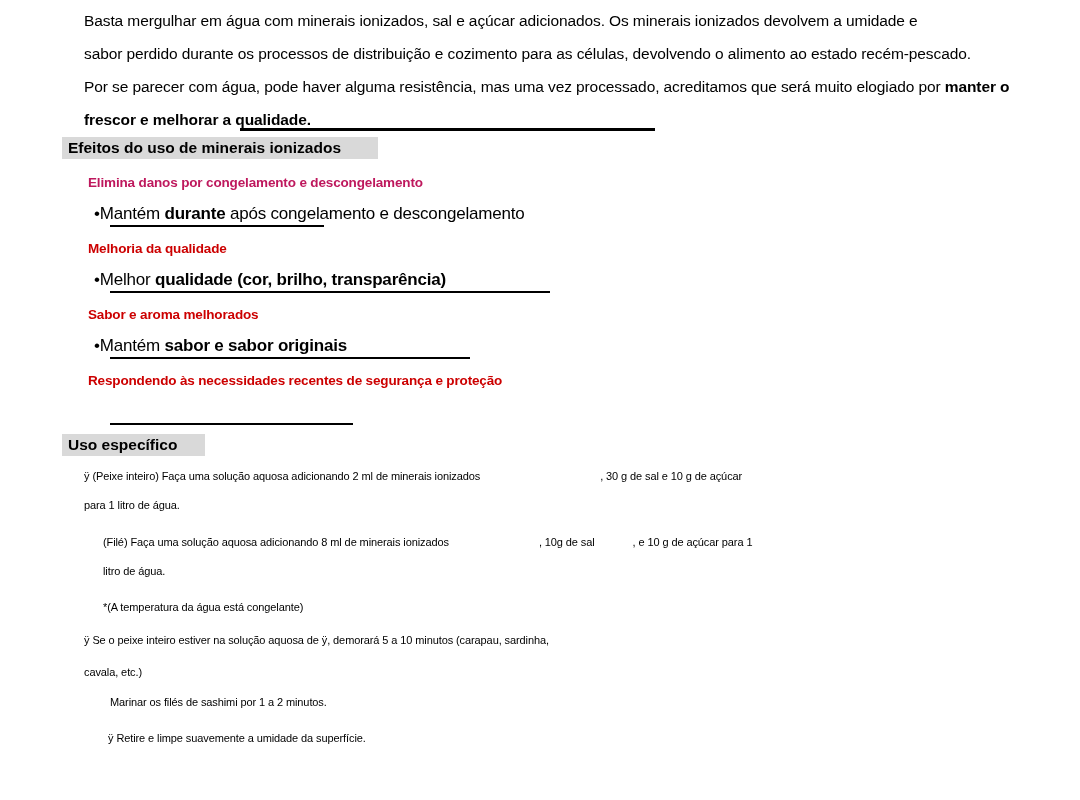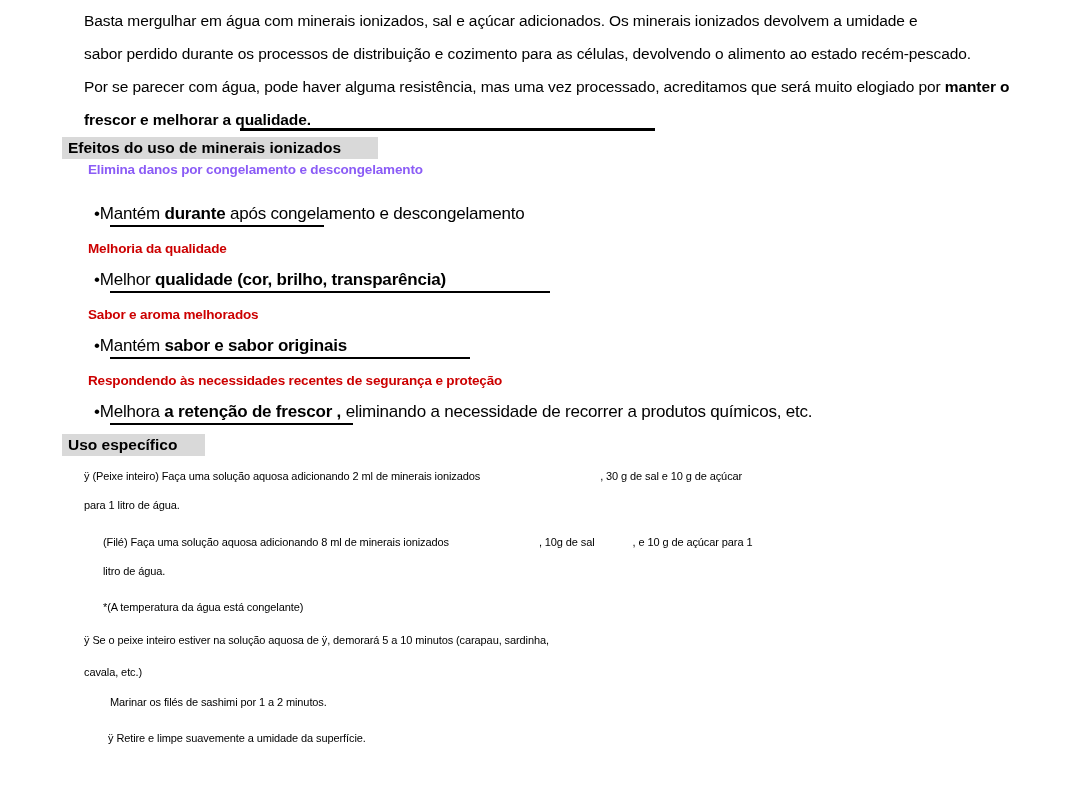--- a/index.html
+++ b/index.html
@@ -105,21 +105,21 @@
 
   <div class="line" style="left:84px; top:46px;">sabor perdido durante os processos de distribuição e cozimento para as células, devolvendo o alimento ao estado recém-pescado.</div>
 
   <div class="line bold" style="left:84px; top:112px;">
     <span>frescor e melhorar a </span><span>qualidade.</span>
   </div>
   <div class="rule" style="left:240px; top:128px; width:415px; height:3px;"></div>
 
   <div class="section-chip" style="left:62px; top:137px; width:316px; height:22px;">Efeitos do uso de minerais ionizados</div>
 
-  <div class="red-head" style="left:88px; top:163px; color:#8b5cf6;">Elimina danos por congelamento e descongelamento</div>
+  <div class="red-head" style="left:88px; top:176px; color:#be185d;">Elimina danos por congelamento e descongelamento</div>
 
   <div class="bullet" style="left:94px; top:205px;">
     <span class="dot">•</span><span>Mantém </span><span class="bold">durante</span><span> após congelamento e descongelamento</span>
   </div>
   <div class="rule" style="left:110px; top:225px; width:214px;"></div>
 
   <div class="red-head" style="left:88px; top:242px; color:#CC0000;">Melhoria da qualidade</div>
 
   <div class="bullet" style="left:94px; top:271px;">
     <span class="dot">•</span><span>Melhor </span><span class="bold">qualidade (cor, brilho, transparência)</span>
@@ -128,23 +128,20 @@
 
   <div class="red-head" style="left:88px; top:308px; color:#CC0000;">Sabor e aroma melhorados</div>
 
   <div class="bullet" style="left:94px; top:337px;">
     <span class="dot">•</span><span>Mantém </span><span class="bold">sabor e sabor originais</span>
   </div>
   <div class="rule" style="left:110px; top:357px; width:360px;"></div>
 
   <div class="red-head" style="left:88px; top:374px; color:#CC0000;">Respondendo às necessidades recentes de segurança e proteção</div>
 
-  <div class="bullet" style="left:94px; top:403px;">
-    <span class="dot">•</span><span>Melhora </span><span class="bold">a retenção de frescor ,</span><span> eliminando a necessidade de recorrer a produtos químicos, etc.</span>
-  </div>
   <div class="rule" style="left:110px; top:423px; width:243px;"></div>
 
   <div class="section-chip" style="left:62px; top:434px; width:143px; height:22px;">Uso específico</div>
 
   <div class="use-line" style="left:84px; top:471px;">
     <span>ÿ</span>
     <span>(Peixe inteiro) Faça uma solução aquosa adicionando 2 ml de minerais ionizados</span><span class="gap-lg"></span><span>, 30 g de sal e 10 g de açúcar</span>
   </div>
 
   <div class="use-line" style="left:84px; top:500px;">para 1 litro de água.</div>

